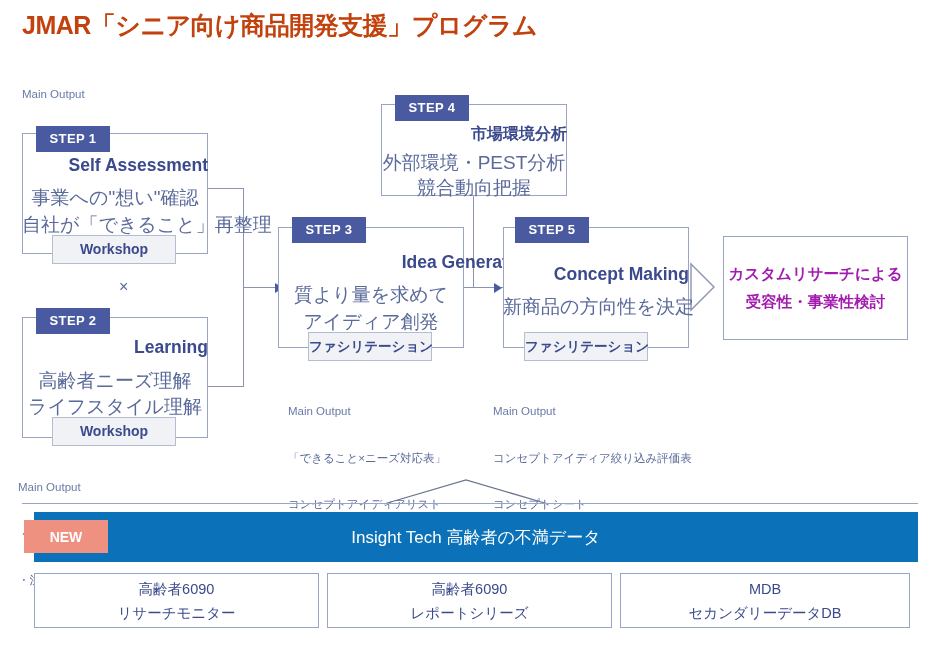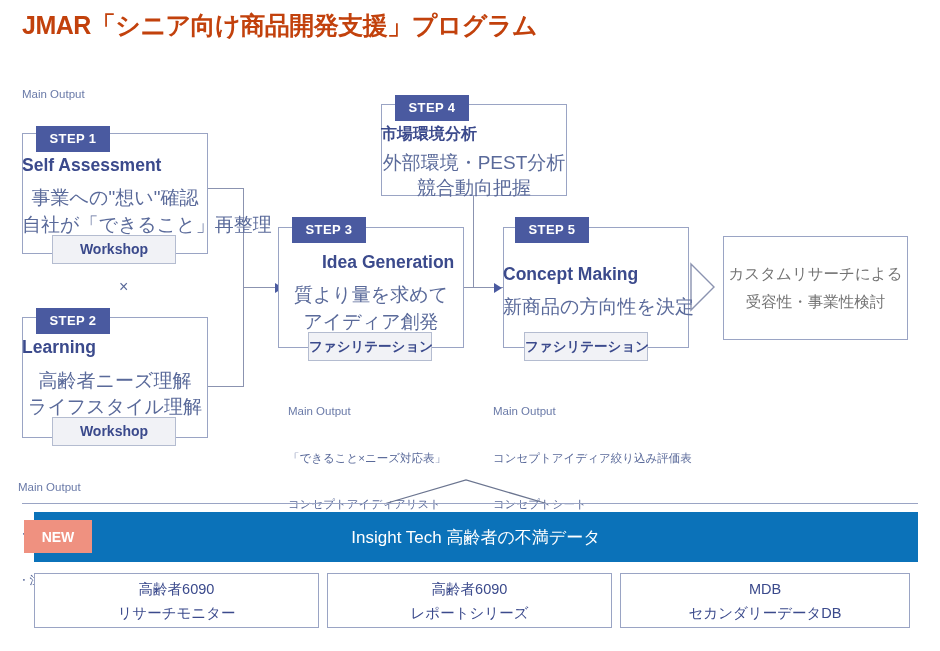--- a/index.html
+++ b/index.html
@@ -48,21 +48,21 @@
     font-weight:bold;
     text-align:center;
     line-height:26px;
     height:26px;
     box-sizing:border-box;
     letter-spacing:0.4px;
   }
   .steptitle{
     color:#3b4a8c;
     font-weight:bold;
-    text-align:left;
+    text-align:right;
     white-space:nowrap;
   }
   .steptitle.en{font-size:17.5px;}
   .steptitle.jp{font-size:16px;}
   .stepline{
     color:#5a6a9a;
     font-size:19px;
     text-align:center;
     white-space:nowrap;
   }
@@ -97,23 +97,23 @@
   #final-box{
     border:1px solid #9aa4c4;
     background:#ffffff;
     box-sizing:border-box;
     display:flex;
     flex-direction:column;
     align-items:center;
     justify-content:center;
   }
   #final-box .l{
-    color:#737373;
+    color:#a21caf;
     font-size:15.5px;
-    font-weight:normal;
+    font-weight:bold;
     line-height:28px;
     white-space:nowrap;
   }
 
   
   #banner{
     background:#0b72b9;
     box-sizing:border-box;
     display:flex;
     align-items:center;
@@ -244,21 +244,21 @@
   </div>
 
   <svg class="abs" style="left:380px; top:478px;" width="172" height="28" viewBox="0 0 172 28">
     <polyline points="4,26 86,2 168,26" fill="none" stroke="#6b7590" stroke-width="1.3"></polyline>
   </svg>
   <div class="abs sep-line" style="left:22px; top:503px; width:896px;"></div>
 
   <div class="abs" id="banner" style="left:34px; top:512px; width:884px; height:50px;">
     <div id="banner-text">Insight Tech  高齢者の不満データ</div>
   </div>
-  <div class="abs" id="new-badge" style="left:24px; top:520px; width:68px; height:33px;">NEW</div>
+  <div class="abs" id="new-badge" style="left:24px; top:520px; width:84px; height:33px;">NEW</div>
 
   <div class="abs assetbox" style="left:34px; top:573px; width:285px; height:55px;">
     <div class="l">高齢者6090</div>
     <div class="l">リサーチモニター</div>
   </div>
   <div class="abs assetbox" style="left:327px; top:573px; width:285px; height:55px;">
     <div class="l">高齢者6090</div>
     <div class="l">レポートシリーズ</div>
   </div>
   <div class="abs assetbox" style="left:620px; top:573px; width:290px; height:55px;">

